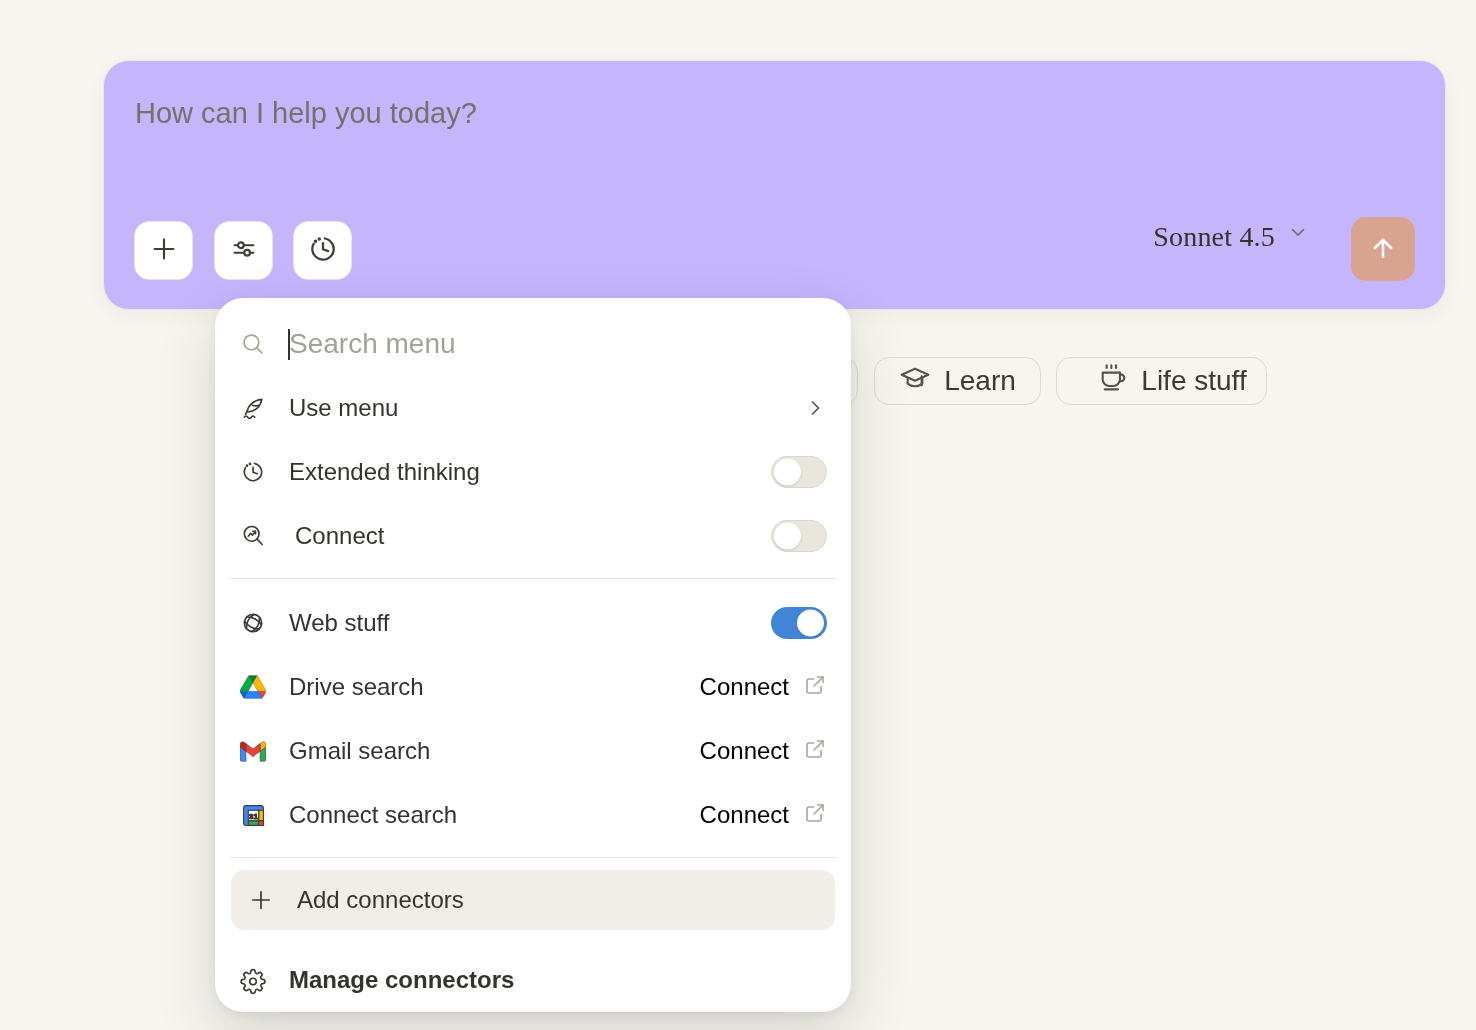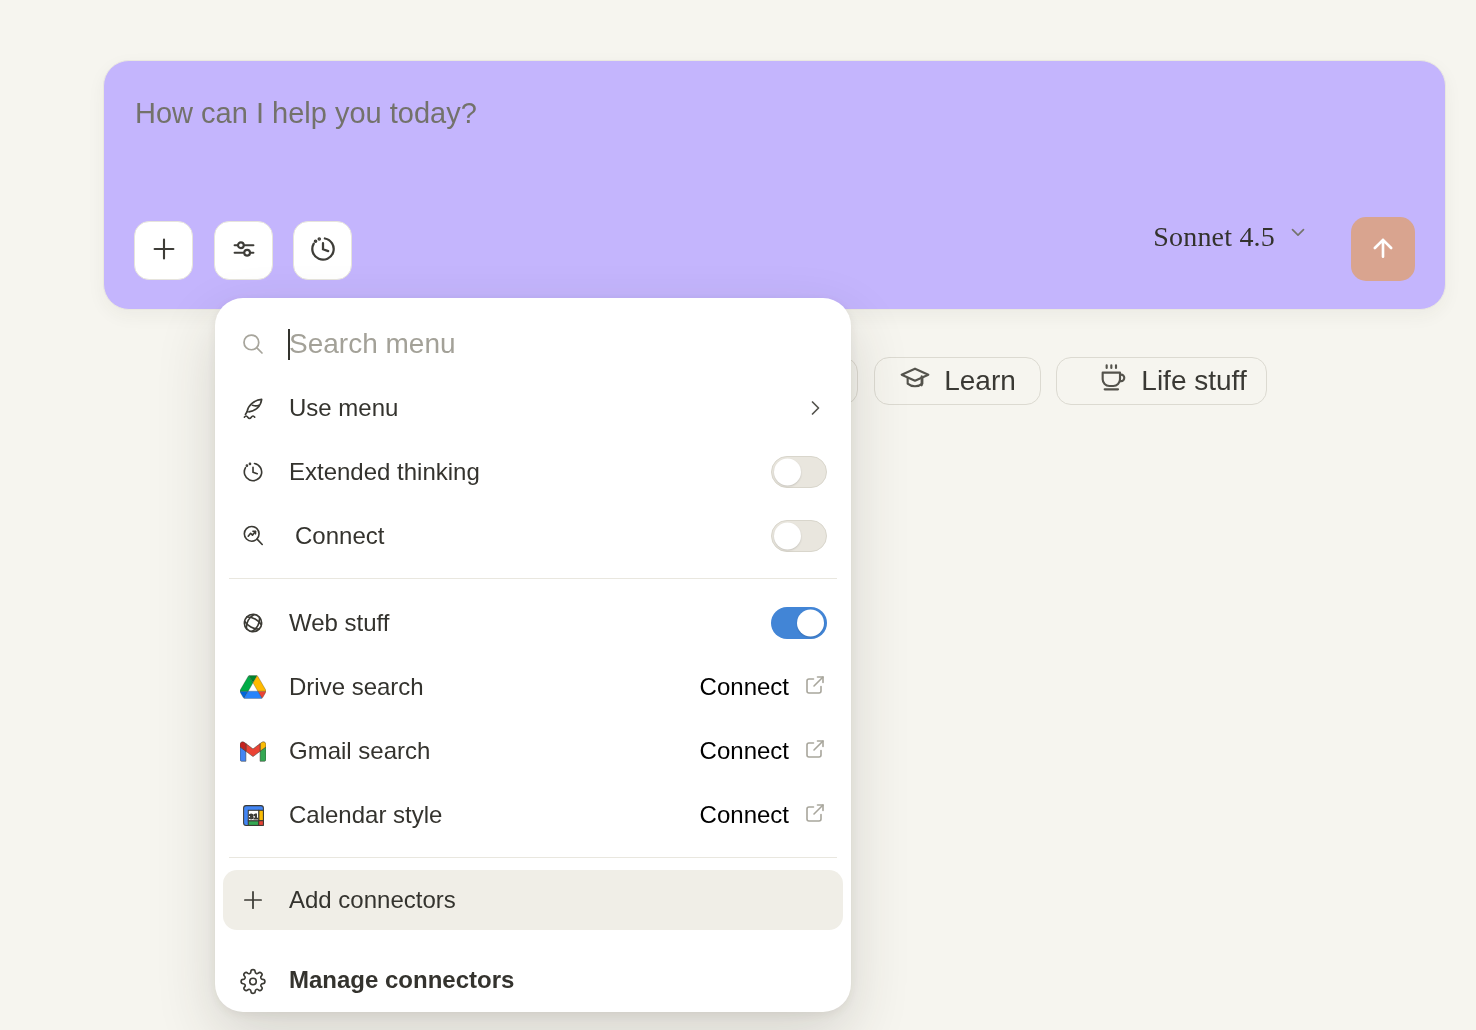--- a/index.html
+++ b/index.html
@@ -100,21 +100,21 @@
     position:absolute; top:50%; transform:translateY(-50%);
     width:27px; height:27px; border-radius:50%; background:#fff;
     box-shadow:0 1px 2px rgba(0,0,0,.15);
   }
   .trail { margin-left:auto; display:flex; align-items:center; }
   .connect { margin-left:auto; display:flex; align-items:center; gap:14px; }
   .connect-label { font-size:24px; color:#000000; }
   .connect svg { stroke:#a8a69c; }
 
   .footer-row-highlight {
-    margin:0 8px; height:60px; border-radius:14px; background:#f0eee7;
+    margin:0 16px; height:60px; border-radius:14px; background:#f0eee7;
     display:flex; align-items:center; padding:0 16px 0 17px; cursor:pointer;
   }
   .footer-row-highlight .mi, .footer-row-plain .mi {
     width:26px; height:26px; flex:0 0 26px; margin-right:23px;
     display:flex; align-items:center; justify-content:center;
   }
   .footer-row-plain {
     display:flex; align-items:flex-end; height:64px; padding:0 24px 0 25px; cursor:pointer;font-weight:bold;
   }
   .footer-row-highlight svg, .footer-row-plain svg { stroke:#3b3a34; }
@@ -324,21 +324,21 @@
       <span class="mi">
         <svg width="25" height="25" viewBox="0 0 24 24">
           <rect x="2.5" y="2.5" width="19" height="19" rx="2.4" fill="#4285f4"></rect>
           <rect x="17" y="7" width="4.5" height="10" fill="#fbbc04"></rect>
           <rect x="7" y="17" width="10" height="4.5" fill="#34a853"></rect>
           <rect x="17" y="17" width="4.5" height="4.5" fill="#ea4335"></rect>
           <rect x="7" y="7" width="10" height="10" fill="#ffffff"></rect>
           <text x="12" y="14.9" font-family="Liberation Sans, sans-serif" font-size="7.6" font-weight="bold" fill="#4285f4" text-anchor="middle">31</text>
         </svg>
       </span>
-      <span class="menu-label">Calendar style</span>
+      <span class="menu-label">Connect search</span>
       <span class="connect">
         <span class="connect-label">Connect</span>
         <span>
           <svg width="24" height="24" viewBox="0 0 24 24" fill="none" stroke-width="1.6" stroke-linecap="round" stroke-linejoin="round">
               <path d="M18 13.5V18a2 2 0 0 1-2 2H6a2 2 0 0 1-2-2V8a2 2 0 0 1 2-2h4.5"></path>
               <path d="M14.5 4H20v5.5"></path>
               <path d="M11 13L20 4"></path>
             </svg>
         </span>
       </span>

